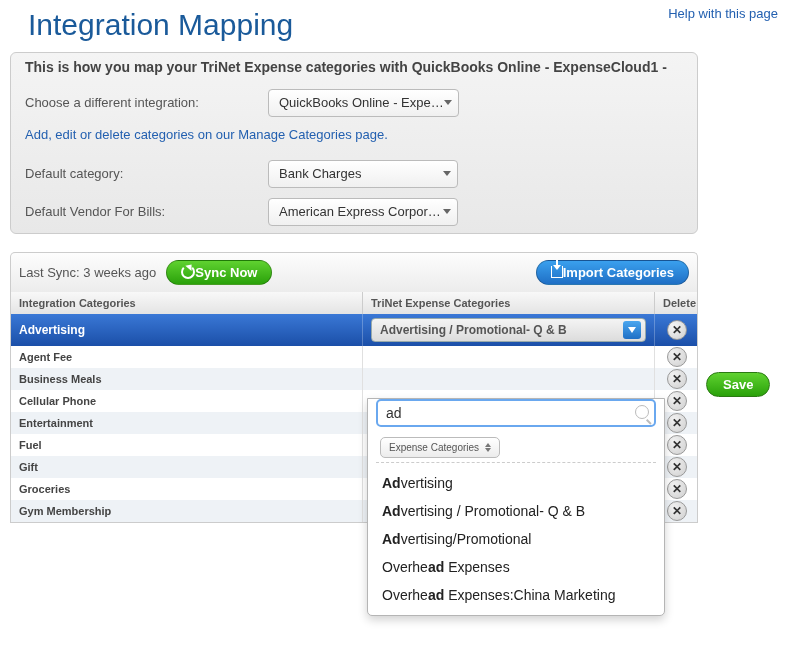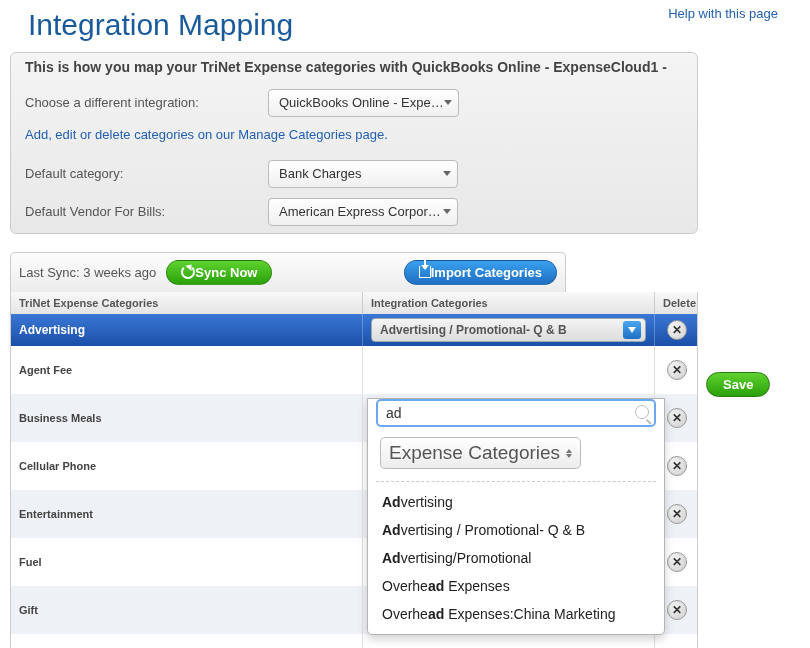--- a/index.html
+++ b/index.html
@@ -65,21 +65,21 @@
   .select .tri {
     width: 0; height: 0;
     border-left: 4px solid transparent;
     border-right: 4px solid transparent;
     border-top: 5px solid #666;
   }
   .link { color: #2360b0; cursor: pointer; margin: 4px 0 18px; display: block; }
 
   .toolbar {
     margin: 18px 10px 0;
-    width: 556px;
+    width: 688px;
     display: flex;
     align-items: center;
     border: 1px solid #ccc;
     border-bottom: none;
     border-radius: 5px 5px 0 0;
     background: linear-gradient(#fdfdfd, #ececec);
     padding: 7px 8px;
   }
   .last-sync { color: #555; font-size: 13px; margin-right: 10px; }
   .btn {
@@ -156,21 +156,21 @@
   .thead > div {
     border-right: 1px solid #ccc;
     padding: 5px 8px;
   }
   .thead > div:last-child { border-right: none; text-align: left; }
 
   .trow {
     display: grid;
     grid-template-columns: 352px 292px 44px;
     align-items: center;
-    height: 48px;
+    height: 22px;
   }
   .trow:nth-child(odd) { background: #eef2f6; }
   .trow:nth-child(even) { background: #fff; }
   .trow > div {
     padding: 0 8px;
     border-right: 1px solid #e0e0e0;
     height: 100%;
     display: flex;
     align-items: center;
   }
@@ -288,24 +288,23 @@
   }
   .filter-select {
     display: inline-flex;
     align-items: center;
     gap: 6px;
     background: linear-gradient(#ffffff, #ececec);
     border: 1px solid #bbb;
     border-radius: 5px;
     padding: 4px 8px;
     margin-left: 4px;
-    font-size: 19px;
+    font-size: 10px;
     color: #555;
     cursor: pointer;
-    margin-bottom: 8px;
   }
   .updown {
     display: flex; flex-direction: column; gap: 1px;
   }
   .updown::before, .updown::after {
     content: "";
     width: 0; height: 0;
     border-left: 3px solid transparent;
     border-right: 3px solid transparent;
   }
@@ -366,22 +365,22 @@
     <span>Sync Now</span>
   </div>
   <div class="btn btn-blue">
     <span class="icon-import"></span>
     <span>Import Categories</span>
   </div>
 </div>
 
 <div class="table">
   <div class="thead">
+    <div>Integration Categories</div>
     <div>TriNet Expense Categories</div>
-    <div>Integration Categories</div>
     <div>Delete</div>
   </div>
 
   <div class="tbody">
 
     <div class="trow active">
       <div>
           <span class="cat-name">Advertising</span>
         </div>
       <div>

